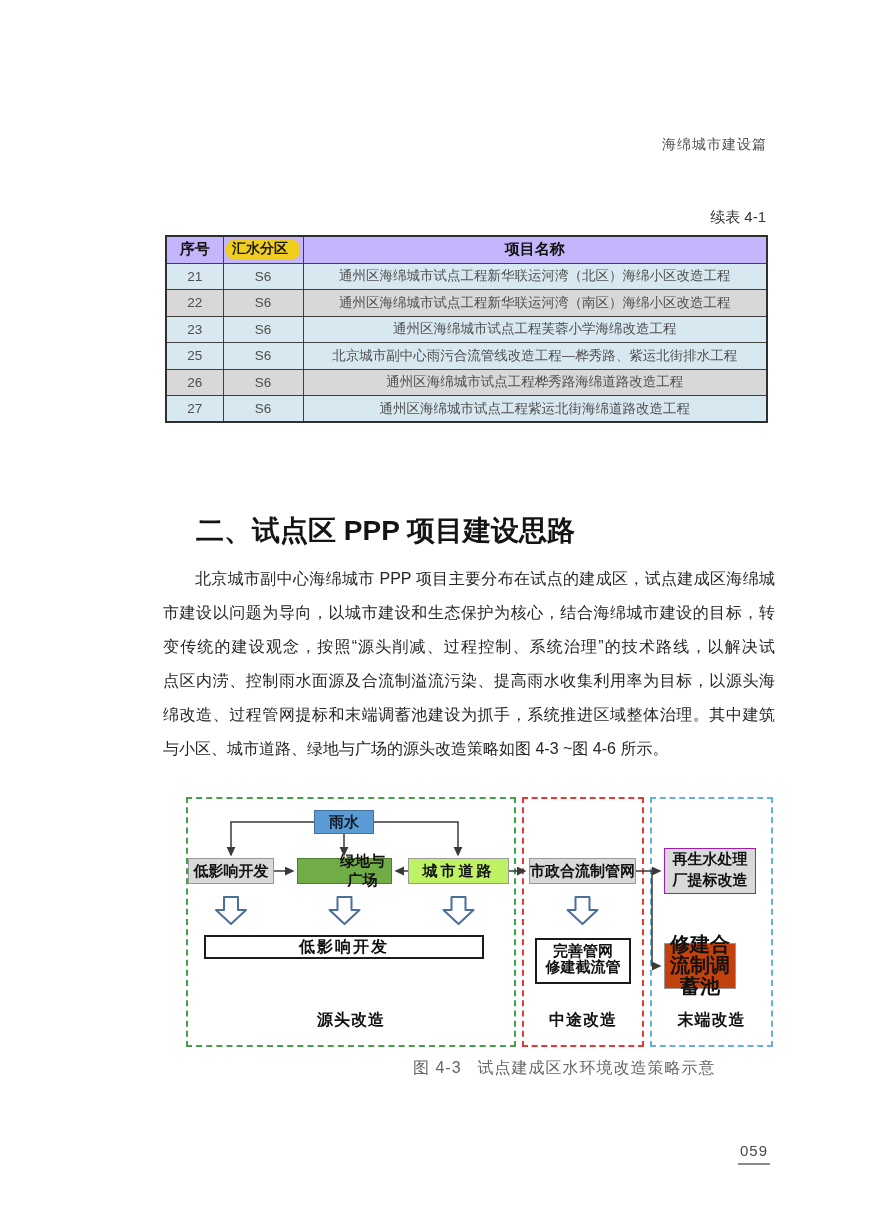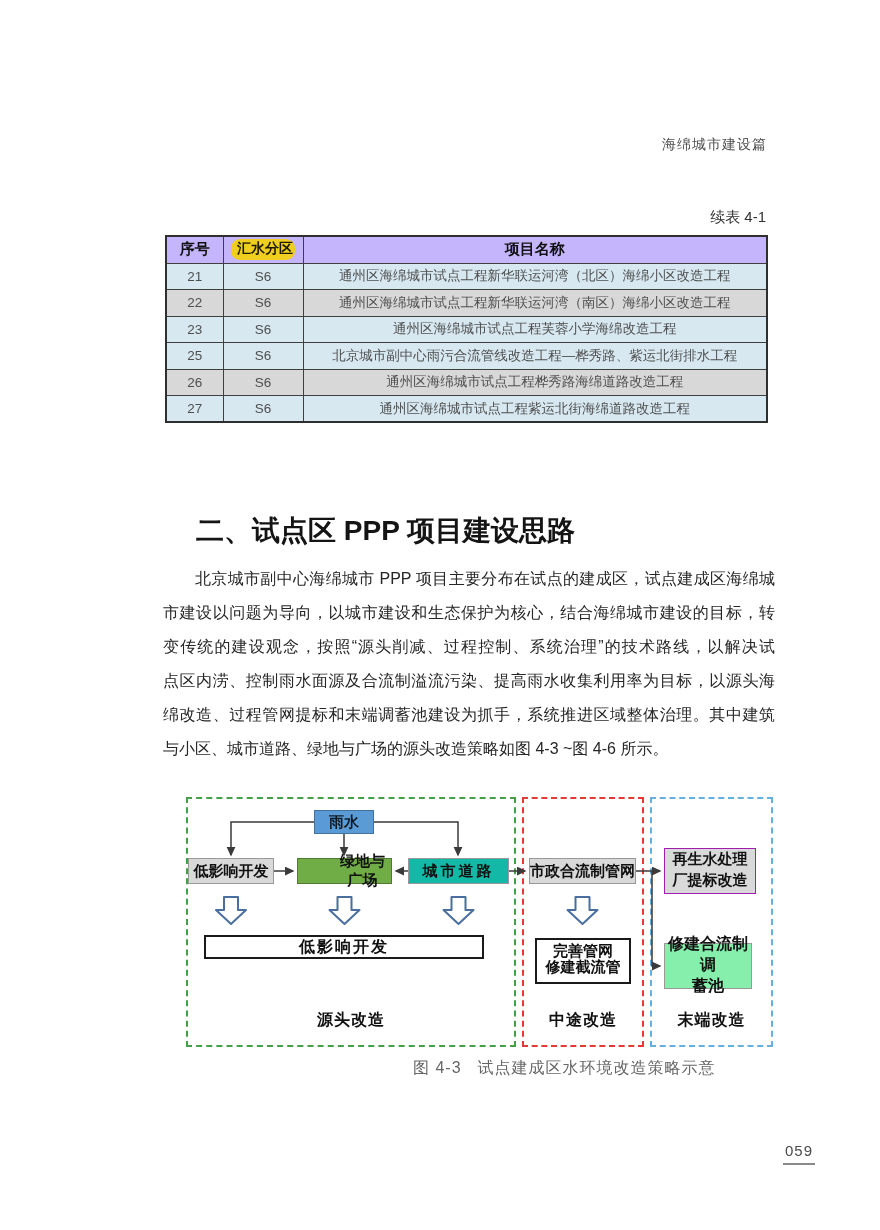--- a/index.html
+++ b/index.html
@@ -29,21 +29,21 @@
   .ptable th, .ptable td {
     border: 1.6px solid #3f3f3f; text-align: center; vertical-align: middle;
     overflow: hidden; white-space: nowrap;
   }
   .ptable th { height: 27px; font-size: 15px; color: #111111; font-weight: bold; background: #c4b5fd; }
   .ptable td { height: 26.5px; font-size: 13.5px; color: #4f4f4f; font-weight: normal; }
   tr.r-blue td { background: #d7e8f0; }
   tr.r-gray td { background: #d8d8d8; }
   .pill {
     display: inline-block; background: #f0ce20; color: #1a1a00;
-    border-radius: 9px; padding: 1px 2px 2px 6px; font-weight: bold; font-size: 14px;
+    border-radius: 9px; padding: 1px 12px 2px 6px; font-weight: bold; font-size: 14px;
   }
 
   
   .heading {
     position: absolute; left: 196px; top: 512px;
     font-size: 28px; font-weight: bold; color: #141414;
   }
   .para {
     position: absolute; left: 163px; top: 562px; width: 612px;
     font-size: 16px; line-height: 34px; color: #262626;
@@ -59,41 +59,41 @@
   .zone-mid { left: 336px; width: 122px; border: 2px dashed #e53935; }
   .zone-end { left: 464px; width: 123px; border: 2px dashed #64b0e0; }
   .connectors { position: absolute; left: 0; top: 0; z-index: 1; }
   .node {
     position: absolute; z-index: 2; display: flex; align-items: center; justify-content: center;
     font-weight: bold; color: #111111; text-align: center; white-space: pre-line;
   }
   .n-rain { left: 128px; top: 13px; width: 60px; height: 24px; background: #5b9bd5; border: 1px solid #41719c; font-size: 15px; color: #0d1a26; }
   .n-build { left: 2px; top: 61px; width: 86px; height: 26px; background: #d9d9d9; border: 1px solid #999999; font-size: 15px; }
   .n-green { left: 111px; top: 61px; width: 95px; height: 26px; background: #70ad47; border: 1px solid #4f7a2f; font-size: 15px; padding-left: 36px; }
-  .n-roads { left: 222px; top: 61px; width: 101px; height: 26px; background: #14b8a6; border: 1px solid #999999; font-size: 15px; letter-spacing: 3px; }
+  .n-roads { left: 222px; top: 61px; width: 101px; height: 26px; background: #bef264; border: 1px solid #999999; font-size: 15px; letter-spacing: 3px; }
   .n-muni { left: 343px; top: 61px; width: 107px; height: 26px; background: #d9d9d9; border: 1px solid #999999; font-size: 15px; }
   .n-reclaim { left: 478px; top: 51px; width: 92px; height: 46px; background: #d9d9d9; border: 1px solid #a21caf; font-size: 15px; line-height: 21px; }
-  .n-tank { left: 478px; top: 146px; width: 88px; height: 46px; background: #86efac; border: 1px solid #999999; font-size: 16px; line-height: 21px; }
+  .n-tank { left: 478px; top: 146px; width: 72px; height: 46px; background: #c2410c; border: 1px solid #999999; font-size: 20px; line-height: 21px; }
   .n-lid { left: 18px; top: 138px; width: 280px; height: 24px; background: #ffffff; border: 2px solid #1a1a1a; font-size: 16px; letter-spacing: 2px; }
   .n-improve { left: 349px; top: 141px; width: 96px; height: 46px; background: #ffffff; border: 2px solid #1a1a1a; font-size: 15px; line-height: 16px; }
   .zlabel {
     position: absolute; top: 213px; z-index: 2; text-align: center;
     font-size: 16px; font-weight: bold; color: #111111; letter-spacing: 1px;
   }
   .zl-source { left: 0; width: 330px; }
   .zl-mid { left: 336px; width: 122px; }
   .zl-end { left: 464px; width: 123px; }
 
   
   .caption {
     position: absolute; left: 413px; top: 1058px;
     font-size: 16px; color: #666666; letter-spacing: 1px; font-family: Liberation Sans, sans-serif;
   }
   .caption .cap-label { margin-right: 16px; }
-  .pagenum-wrap { position: absolute; left: 738px; top: 1142px; width: 32px; text-align: center; margin-left: 45px; }
+  .pagenum-wrap { position: absolute; left: 738px; top: 1142px; width: 32px; text-align: center; }
   .pagenum-wrap span { font-size: 15px; color: #4a4a4a; letter-spacing: 1px; }
   .pagenum-line { margin-top: 3px; width: 32px; height: 2px; background: #8a8a8a; }
 </style>
 </head>
 <body>
 
 <div class="page">
 
   <div class="running-header">海绵城市建设篇</div>
 

